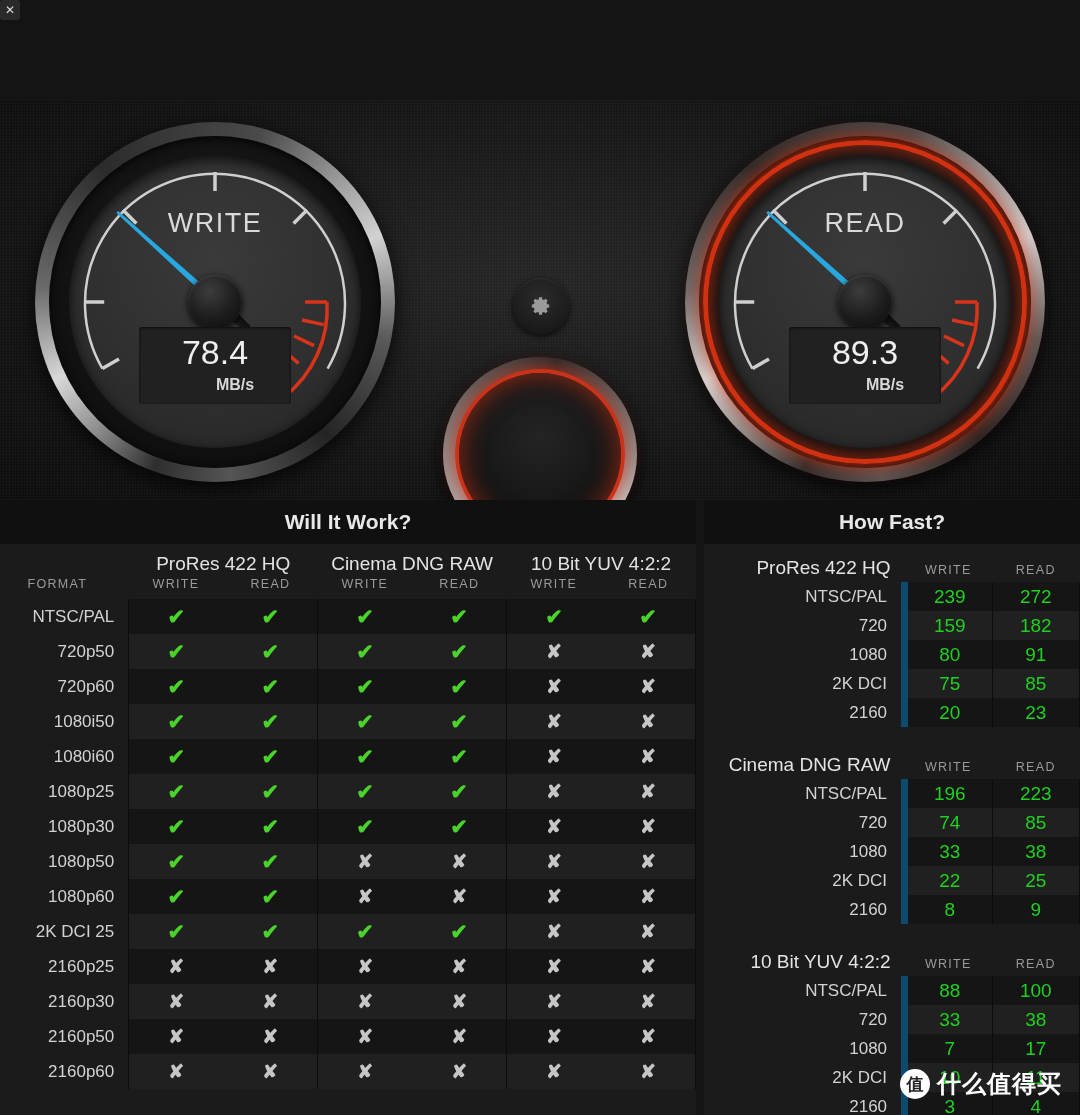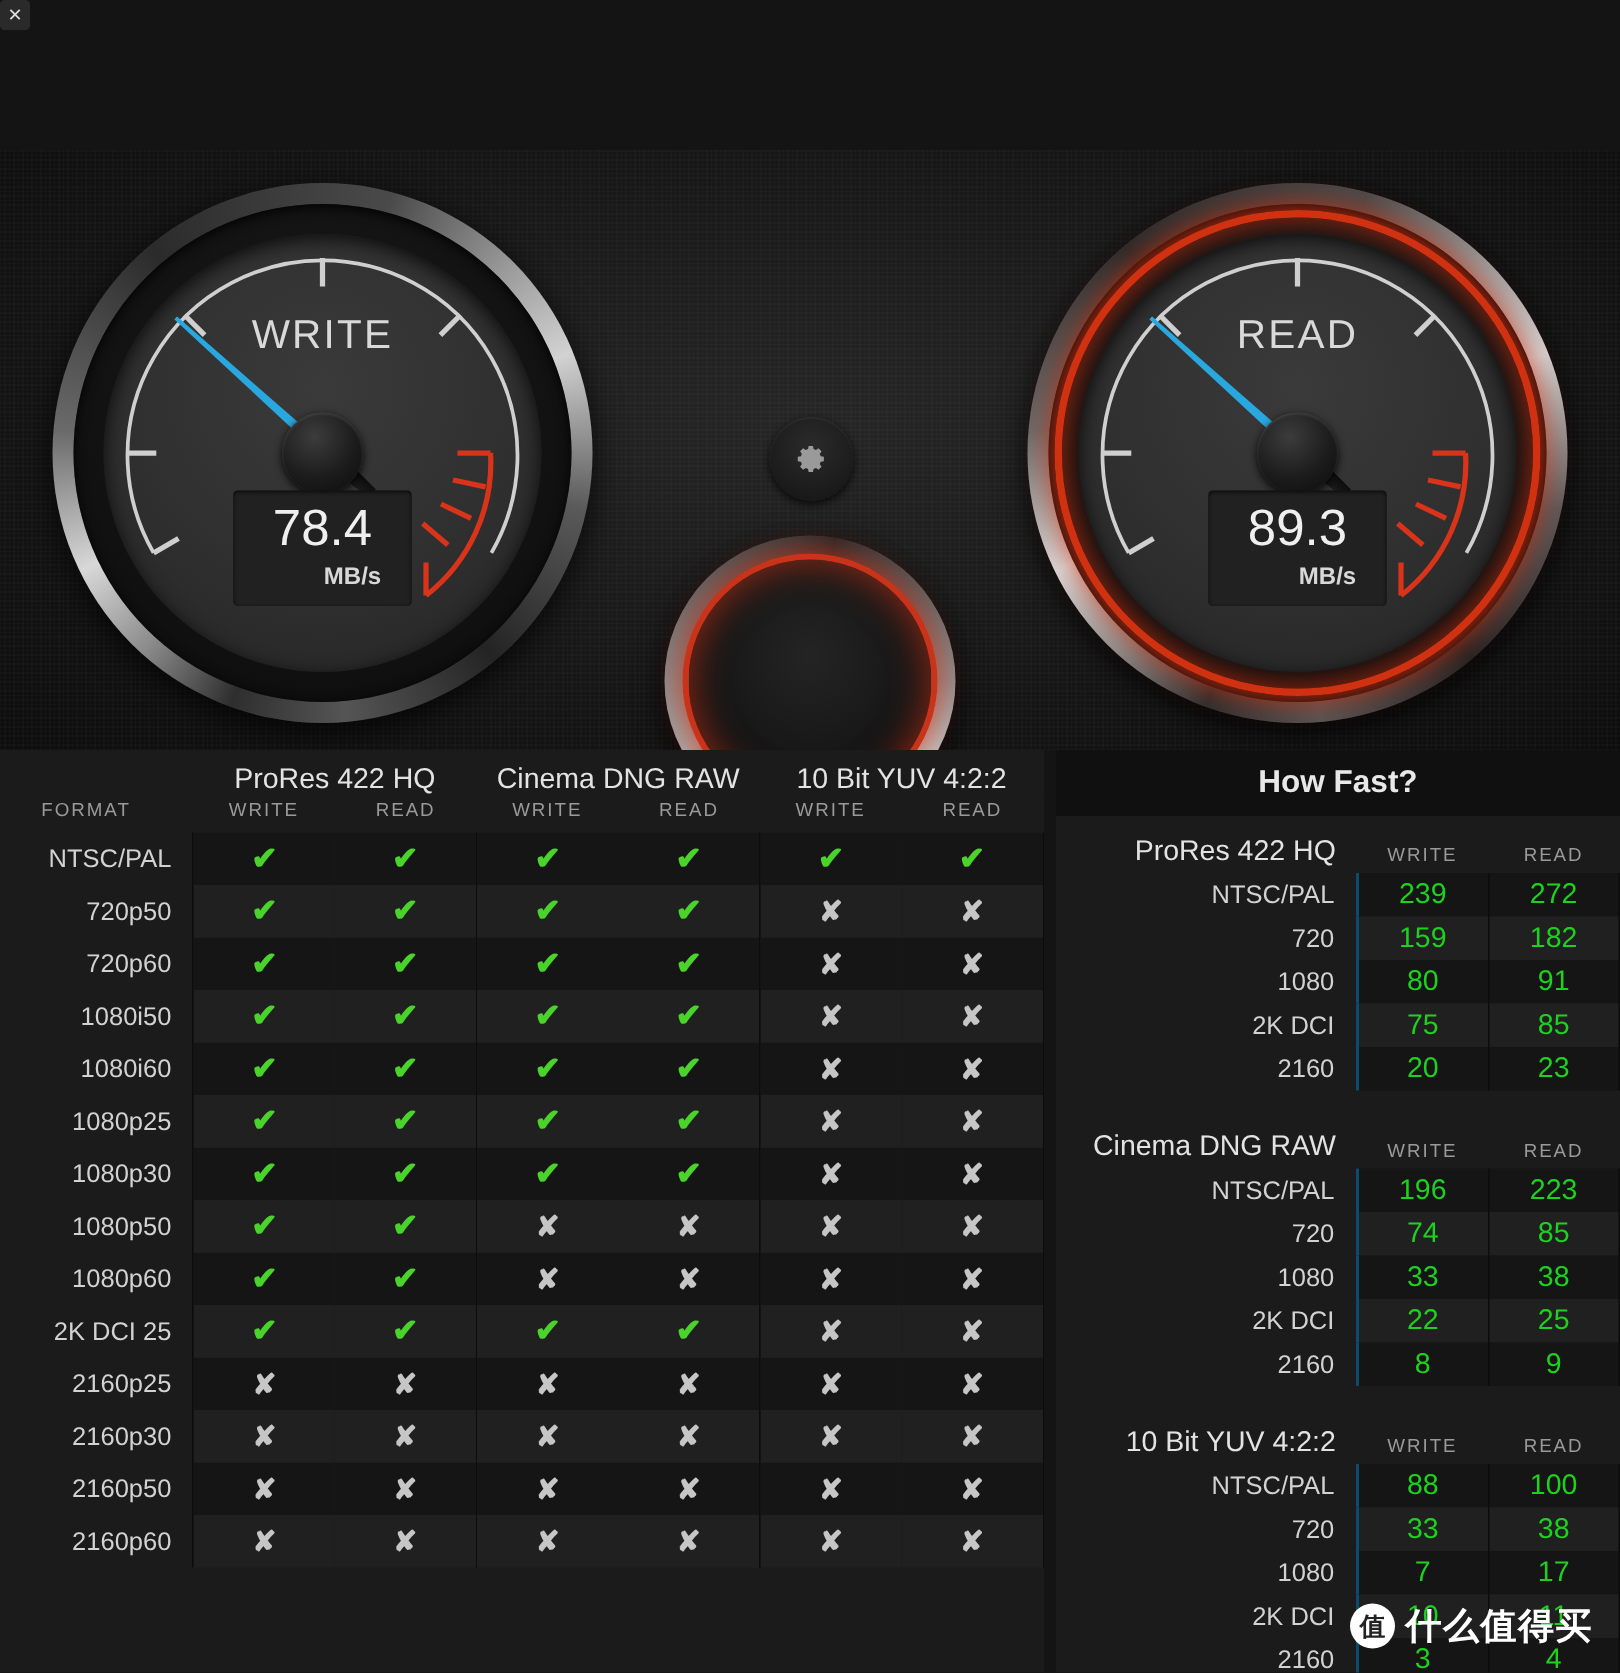--- a/index.html
+++ b/index.html
@@ -102,21 +102,21 @@
   .hub {
     position: absolute; left: 50%; top: 50%; width: 54px; height: 54px;
     margin: -27px 0 0 -27px; border-radius: 50%;
     background: radial-gradient(circle at 40% 30%, #3c3c3c 0%, #1c1c1c 55%, #0b0b0b 100%);
     box-shadow: 0 2px 6px rgba(0,0,0,.9), inset 0 1px 2px rgba(255,255,255,.12);
     z-index: 6;
   }
 
   .readout {
     position: absolute; left: 50%; bottom: 44px; transform: translateX(-50%);
-    width: 119px; padding: 8px 0 10px; text-align: center;
+    width: 152px; padding: 8px 0 10px; text-align: center;
     background: #212121; border-radius: 3px; z-index: 7;
     box-shadow: inset 0 1px 3px rgba(0,0,0,.7);
   }
   .readout .val { font-size: 34px; font-weight: 400; color: #efefef; line-height: 1; }
   .readout .unit { font-size: 16px; font-weight: 700; color: #d8d8d8; margin-top: 7px; padding-left: 40px; }
 
   
   .gear-btn {
     position: absolute; left: 513px; top: 178px; width: 56px; height: 56px;
     border-radius: 50%;
@@ -200,21 +200,21 @@
   }
   .ftbl td.rlbl {
     text-align: right; padding-right: 14px; font-size: 17px; font-weight: 300;
     color: #d2d2d2; height: 29px;
   }
   .ftbl td.num {
     text-align: center; font-size: 19px; font-weight: 400; color: #1fd11f; height: 29px;
   }
   .ftbl tr.alt td.num { background: #202020; }
   .ftbl tr.norm td.num { background: #151515; }
-  .ftbl td.num.c0 { border-left: 2px solid #0c4a6e; border-right: 1px solid #0c0c0c; }
+  .ftbl td.num.c0 { border-left: 7px solid #0c4a6e; border-right: 1px solid #0c0c0c; }
   .ftbl td.num.c1 { border-right: 1px solid #0c0c0c; }
   .ftbl tr.spacer td { height: 14px; }
 
   
   .watermark {
     position: absolute; left: 900px; top: 1068px; z-index: 30;
     display: flex; align-items: center; gap: 7px; pointer-events: none;
   }
   .watermark .wm-logo {
     width: 30px; height: 30px; border-radius: 50%; background: #fff;
@@ -313,20 +313,21 @@
     </div>
 
     <div class="start-btn">
       <div class="start-inner"></div>
     </div>
   </div>
 
   <div class="panels">
 
     <div class="panel-will">
+      <div class="panel-title">Will It Work?</div>
       <table class="wtbl">
         <colgroup>
           <col class="fmt-col">
             <col class="dcol">
             <col class="dcol">
             <col class="dcol">
           <col class="dcol">
             <col class="dcol">
             <col class="dcol">
         </colgroup>

